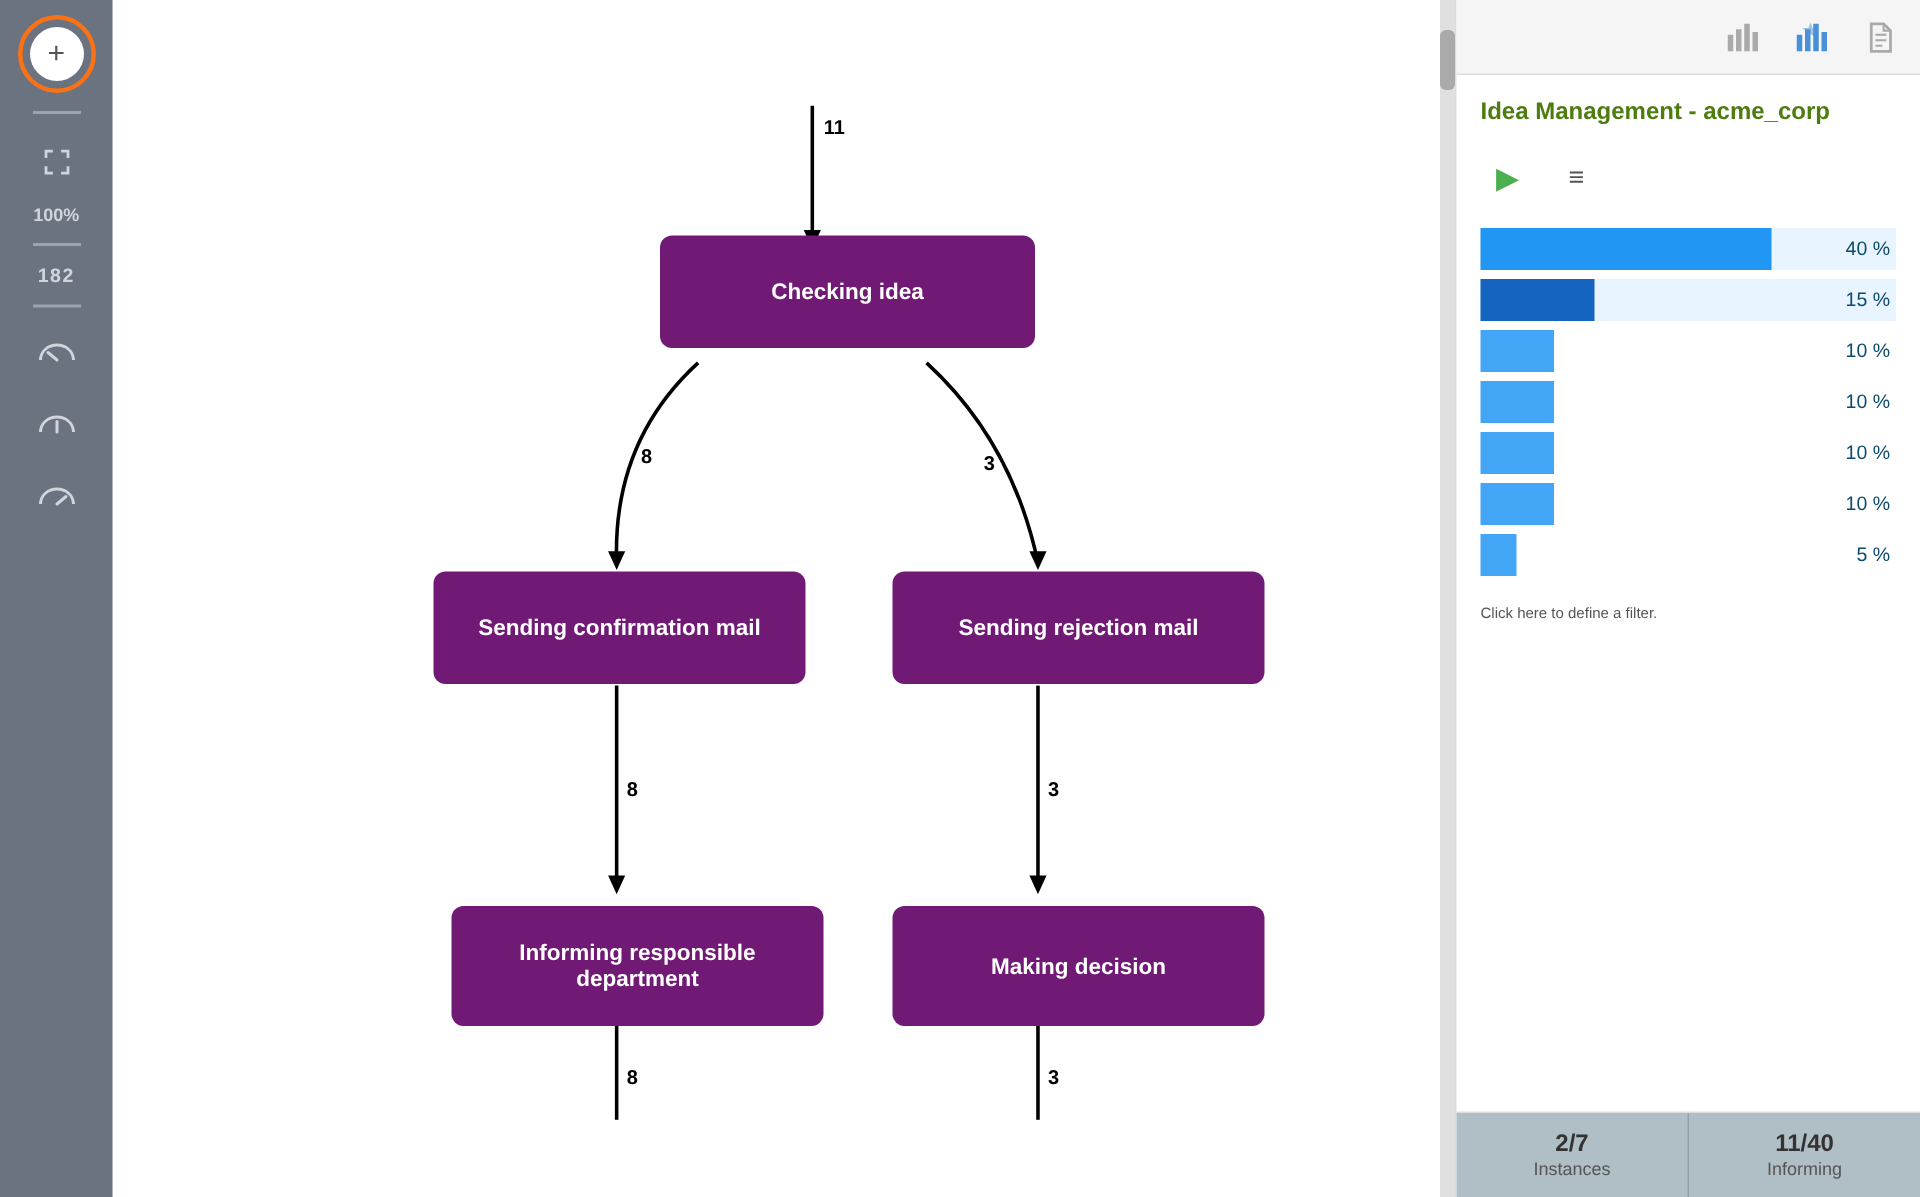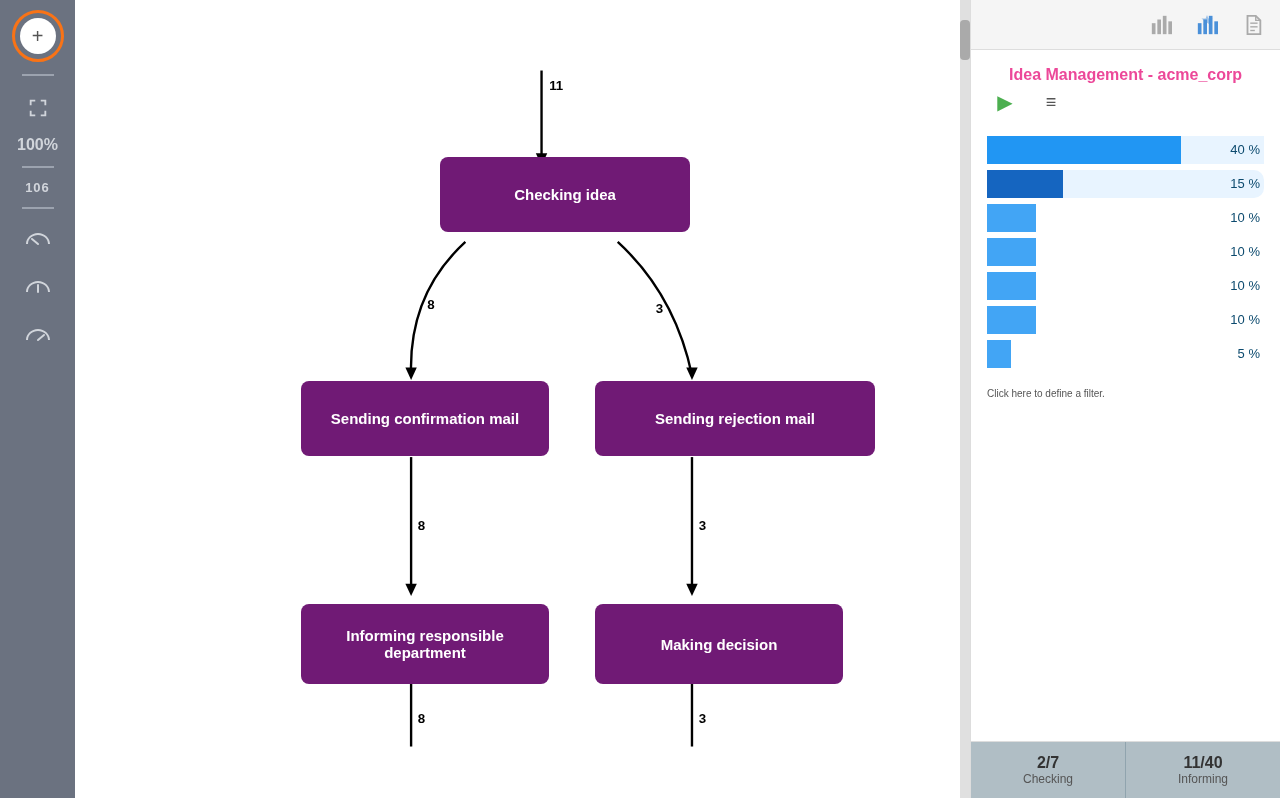--- a/index.html
+++ b/index.html
@@ -60,21 +60,21 @@
       color: #d1d5db;
       font-size: 18px;
     }
 
     .toolbar-btn svg {
       fill: #d1d5db;
     }
 
     .zoom-label {
       color: #d1d5db;
-      font-size: 16px;
+      font-size: 12px;
       font-weight: bold;
     }
 
     .toolbar-number {
       color: #d1d5db;
       font-size: 13px;
       font-weight: bold;
       letter-spacing: 1px;
     }
 
@@ -122,21 +122,21 @@
       width: 250px;
       height: 75px;
     }
 
     .node-confirm {
       width: 248px;
       height: 75px;
     }
 
     .node-reject {
-      width: 280px;
+      width: 248px;
       height: 75px;
     }
 
     .node-inform {
       width: 248px;
       height: 80px;
     }
 
     .node-decision {
       width: 248px;
@@ -190,22 +190,22 @@
 
     .panel-content {
       flex: 1;
       padding: 16px;
       overflow-y: auto;
     }
 
     .panel-title {
       font-size: 16px;
       font-weight: bold;
-      color: #ec4899;
-      text-align: center;
+      color: #4d7c0f;
+      margin-bottom: 16px;
     }
 
     .panel-actions {
       display: flex;
       gap: 10px;
       margin-bottom: 16px;
     }
 
     .action-btn {
       width: 36px;
@@ -314,21 +314,21 @@
   <div class="toolbar-btn">
     <svg width="22" height="22" viewBox="0 0 24 24">
         <path d="M3 3h6v2H5v4H3V3zm12 0h6v6h-2V5h-4V3zM3 15h2v4h4v2H3v-6zm16 4h-4v2h6v-6h-2v4z" fill="#d1d5db"></path>
       </svg>
   </div>
 
   <div class="zoom-label">100%</div>
 
   <div class="toolbar-divider"></div>
 
-  <div class="toolbar-number">106</div>
+  <div class="toolbar-number">182</div>
 
   <div class="toolbar-divider"></div>
 
   <div class="toolbar-btn">
     <svg width="28" height="20" viewBox="0 0 28 20">
         <path d="M14 2C7.4 2 2 7 2 13h2c0-5.5 4.5-9 10-9s10 3.5 10 9h2C26 7 20.6 2 14 2z" fill="#d1d5db"></path>
         <line x1="14" y1="13" x2="8" y2="8" stroke="#d1d5db" stroke-width="2" stroke-linecap="round"></line>
       </svg>
   </div>
 
@@ -380,21 +380,21 @@
     <text x="360" y="740" font-size="14" font-weight="bold" fill="#000">8</text>
 
     <line x1="648" y1="690" x2="648" y2="765" stroke="#000" stroke-width="2.5"></line>
     <text x="655" y="740" font-size="14" font-weight="bold" fill="#000">3</text>
   </svg>
 
   <div style="position:absolute; top:157px; left:365px;">
     <div class="flow-node node-checking">Checking idea</div>
   </div>
 
-  <div style="position:absolute; top:381px; left:226px;">
+  <div style="position:absolute; top:381px; left:214px;">
     <div class="flow-node node-confirm">Sending confirmation mail</div>
   </div>
 
   <div style="position:absolute; top:381px; left:520px;">
     <div class="flow-node node-reject">Sending rejection mail</div>
   </div>
 
   <div style="position:absolute; top:604px; left:226px;">
     <div class="flow-node node-inform">Informing responsible department</div>
   </div>
@@ -442,21 +442,21 @@
     <div class="panel-actions">
       <div class="action-btn play-btn">▶</div>
       <div class="action-btn list-btn">≡</div>
     </div>
 
     <div class="bar-chart" id="bar-chart-container">
     <div class="bar-row highlighted" style="position: relative;">
           <div class="bar-fill" style="width: 194.4px; background: rgb(33, 150, 243);"></div>
           <div class="bar-label">40 %</div>
         </div>
-        <div class="bar-row highlighted" style="position: relative; border-radius: 10px;">
+        <div class="bar-row highlighted" style="position: relative;">
           <div class="bar-fill" style="width: 75.6px; background: rgb(21, 101, 192);"></div>
           <div class="bar-label">15 %</div>
         </div>
         <div class="bar-row" style="position: relative;">
           <div class="bar-fill" style="width: 48.6px; background: rgb(66, 165, 245);"></div>
           <div class="bar-label">10 %</div>
         </div>
         <div class="bar-row" style="position: relative;">
           <div class="bar-fill" style="width: 48.6px; background: rgb(66, 165, 245);"></div>
           <div class="bar-label">10 %</div>
@@ -474,20 +474,20 @@
           <div class="bar-label">5 %</div>
         </div>
       </div>
 
     <div class="filter-text">Click here to define a filter.</div>
   </div>
 
   <div class="panel-bottom">
     <div class="stat-box">
       <span class="stat-value">2/7</span>
-      <span class="stat-label">Checking</span>
+      <span class="stat-label">Instances</span>
     </div>
     <div class="stat-box">
       <span class="stat-value">11/40</span>
       <span class="stat-label">Informing</span>
     </div>
   </div>
 </div>
 
 </body></html>

